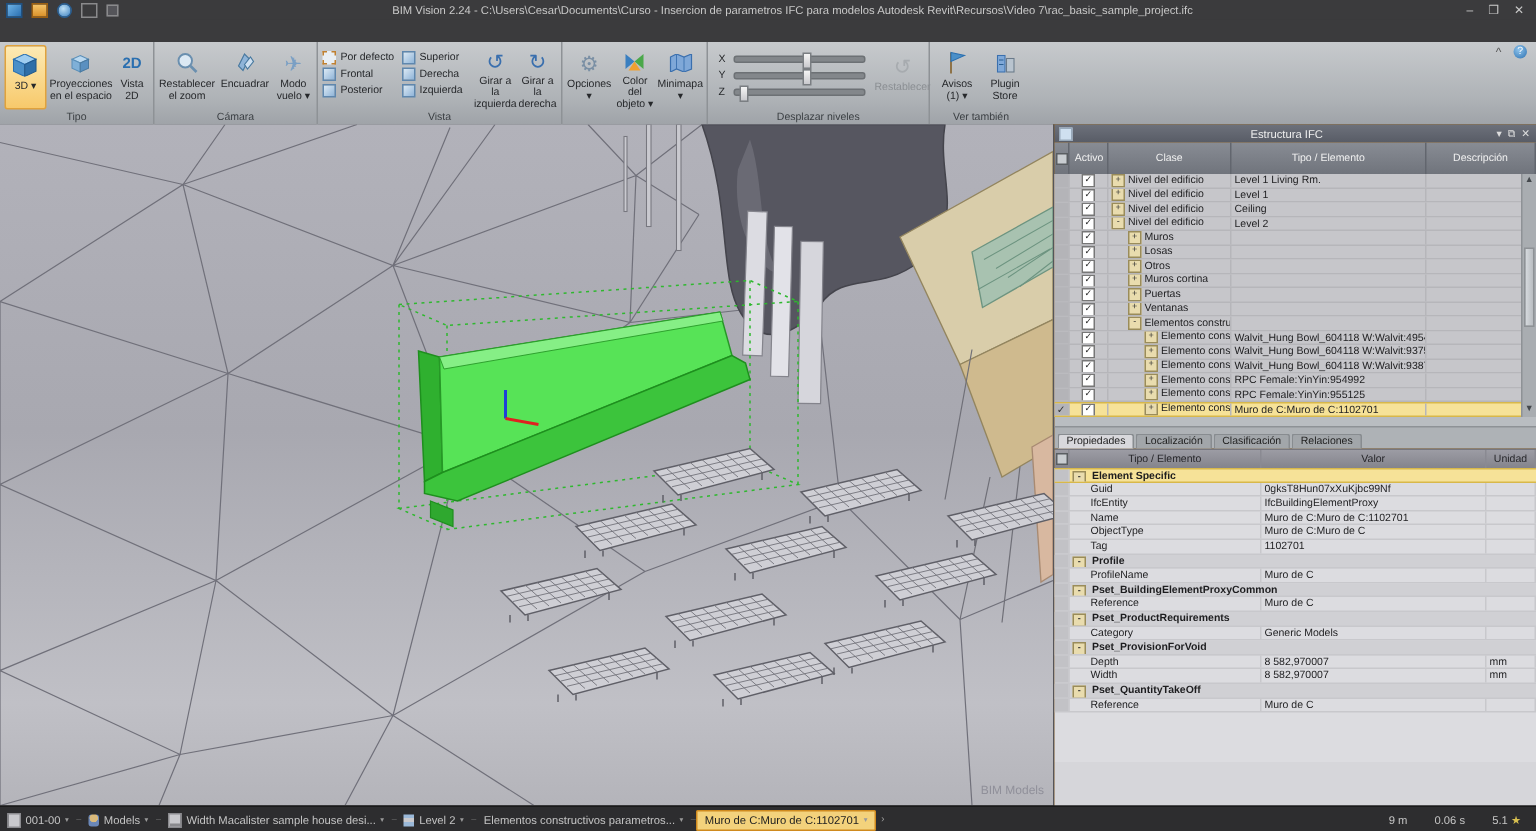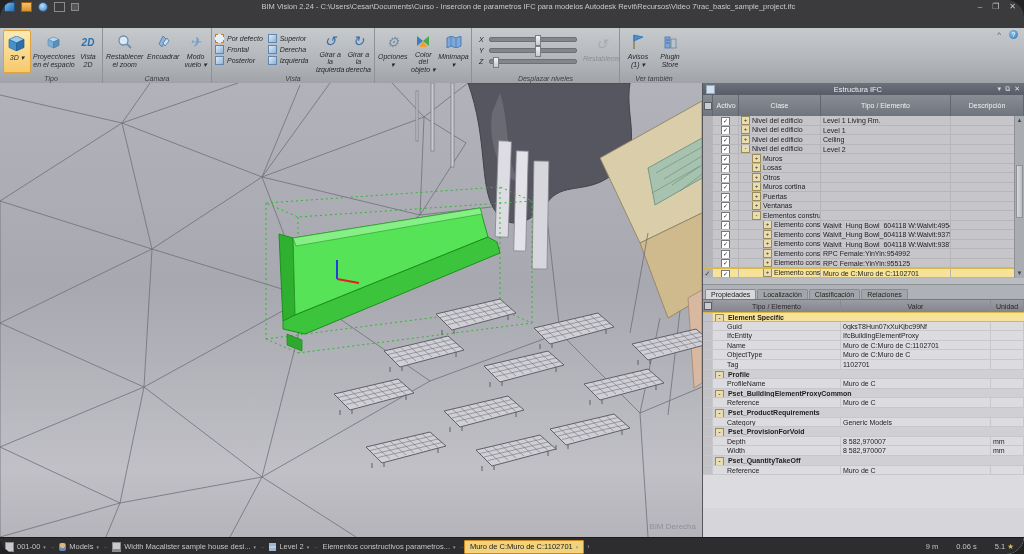--- a/index.html
+++ b/index.html
@@ -1,37 +1,37 @@
 <!DOCTYPE html>
 <html><head>
 <meta charset="utf-8">
 <style>
   html,body{margin:0;padding:0;background:#222;}
   #app{position:relative;width:1024px;height:554px;overflow:hidden;background:#3b3b3d;
-       font-family:"Liberation Sans",sans-serif;color:#ddd;-webkit-user-select:none;user-select:none;border-radius:18px;}
+       font-family:"Liberation Sans",sans-serif;color:#ddd;-webkit-user-select:none;user-select:none;}
   
   .titlebar{position:absolute;left:0;top:0;width:1024px;height:13px;display:flex;align-items:center;background:#3b3b3d;}
   .qat{display:flex;align-items:center;gap:6px;padding-left:4px;}
   .qicon{width:9px;height:8px;display:inline-block;}
   .i-logo{background:linear-gradient(135deg,#6fb4e8,#2a6fb0);border:1px solid #1e5182;}
   .i-folder{background:linear-gradient(#f4c46a,#d9912a);border:1px solid #9a5f12;}
   .i-rec{width:8px;height:8px;border-radius:50%;background:radial-gradient(circle at 40% 35%,#bfe0f4,#3a7fc0);border:1px solid #2a5f92;}
   .i-frame{border:1px solid #8a8a8c;background:transparent;}
   .i-small{width:6px;height:6px;border:1px solid #8a8a8c;background:#55555a;}
   .wtitle{flex:1;text-align:center;font-size:7.5px;color:#c9c9c9;white-space:nowrap;overflow:hidden;}
   .wbtns{display:flex;gap:10px;padding-right:8px;font-size:8px;color:#c9c9c9;}
   .wbtns span{cursor:default;}
   
   .tabbar{position:absolute;left:0;top:13px;width:1024px;height:15px;display:flex;align-items:flex-end;background:#3b3b3d;}
   .mtab{font-size:8px;padding:2px 12px 2px 12px;color:#cfcfcf;letter-spacing:.3px;}
   .mtab.file{background:linear-gradient(#f9b62d,#e08d04);color:#7a4a00;font-weight:bold;margin-left:6px;border-radius:2px 2px 0 0;}
   .mtab.active{background:linear-gradient(#c3c7cb,#a9adb2);color:#222;border-radius:2px 2px 0 0;}
   
   .ribbon{position:absolute;left:0;top:28px;width:1024px;height:55px;background:linear-gradient(#c7cacd,#aeb2b6 70%,#9fa3a8);border-bottom:1px solid #85898d;display:flex;}
-  .rgroup{position:relative;height:100%;border-right:1px solid #8e9296;box-sizing:border-box;padding:2px 3px 10px 3px;display:flex;gap:2px;font-style:italic;}
+  .rgroup{position:relative;height:100%;border-right:1px solid #8e9296;box-sizing:border-box;padding:2px 3px 10px 3px;display:flex;gap:2px;}
   .glabel{position:absolute;left:0;right:0;bottom:0;text-align:center;font-size:7px;color:#3c4044;padding-bottom:1px;}
   .bigbtn{width:46px;display:flex;flex-direction:column;align-items:center;justify-content:flex-start;gap:1px;padding-top:2px;border-radius:2px;}
   .bigbtn .blabel{font-size:7px;color:#26282b;text-align:center;line-height:7.5px;}
   .bigbtn.sel{background:linear-gradient(#fdeab4,#f7c96b);border:1px solid #e0a23c;box-sizing:border-box;}
   .bicon{width:22px;height:20px;display:flex;align-items:center;justify-content:center;}
   .cube{width:17px;height:15px;}
   .glyph{font-size:14px;color:#3a6fae;line-height:14px;}
   .g2d{font-size:10px;font-weight:bold;color:#2a6fb0;}
   .smallcol{display:flex;flex-direction:column;justify-content:flex-start;gap:1px;padding-top:3px;}
   .sbtn{display:flex;align-items:center;gap:3px;font-size:7px;color:#26282b;height:10px;white-space:nowrap;}
@@ -404,21 +404,21 @@
         <use href="#gpanel" x="384" y="253"></use>
           <use href="#gpanel" x="484" y="268"></use>
           <use href="#gpanel" x="584" y="286"></use>
         <use href="#gpanel" x="334" y="296"></use>
           <use href="#gpanel" x="444" y="313"></use>
           <use href="#gpanel" x="550" y="331"></use>
         <use href="#gpanel" x="366" y="349"></use>
           <use href="#gpanel" x="476" y="352"></use>
       </g>
     </svg>
-    <div class="watermark">BIM Derecha</div>
+    <div class="watermark">BIM Models</div>
   </div>
 
   <div class="panel">
 
     <div class="ptitle">
       <span class="tl-icon"></span>
       <span class="ttext">Estructura IFC</span>
       <span class="ticons">
         <span>▾</span>
         <span>⧉</span>

